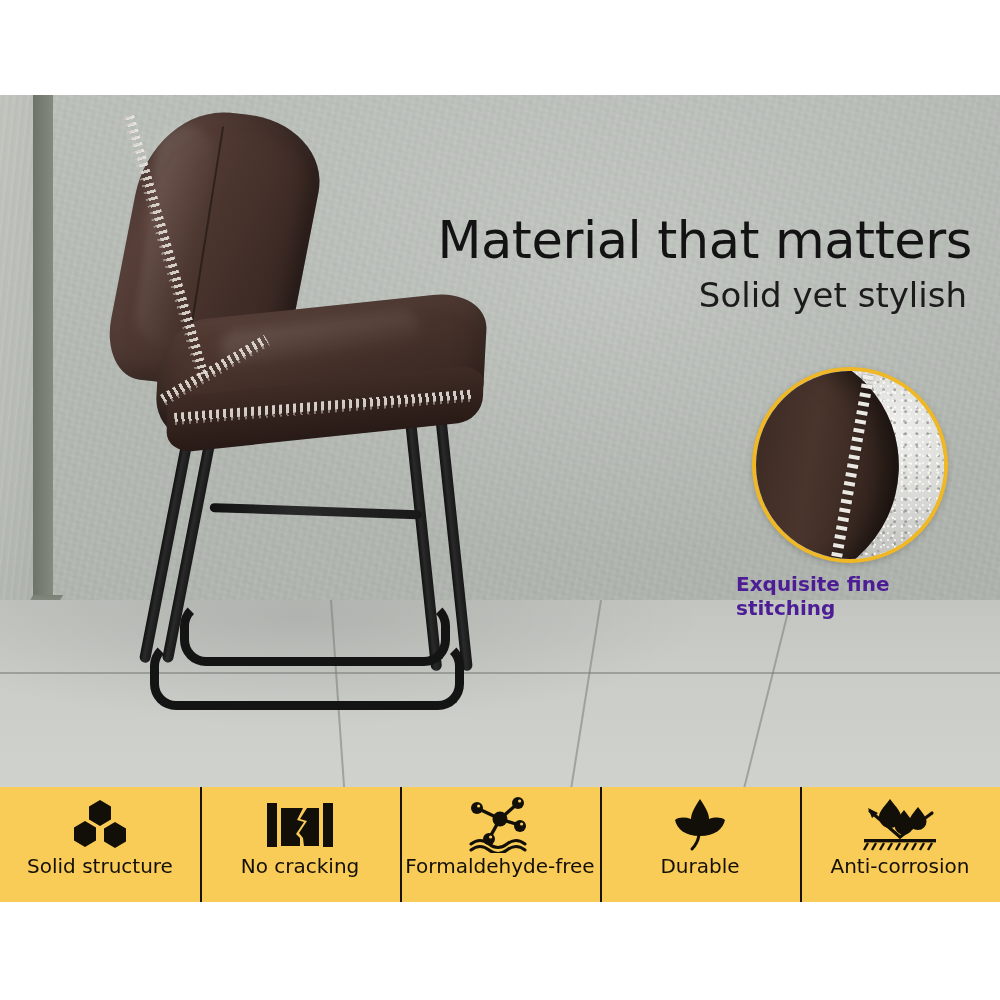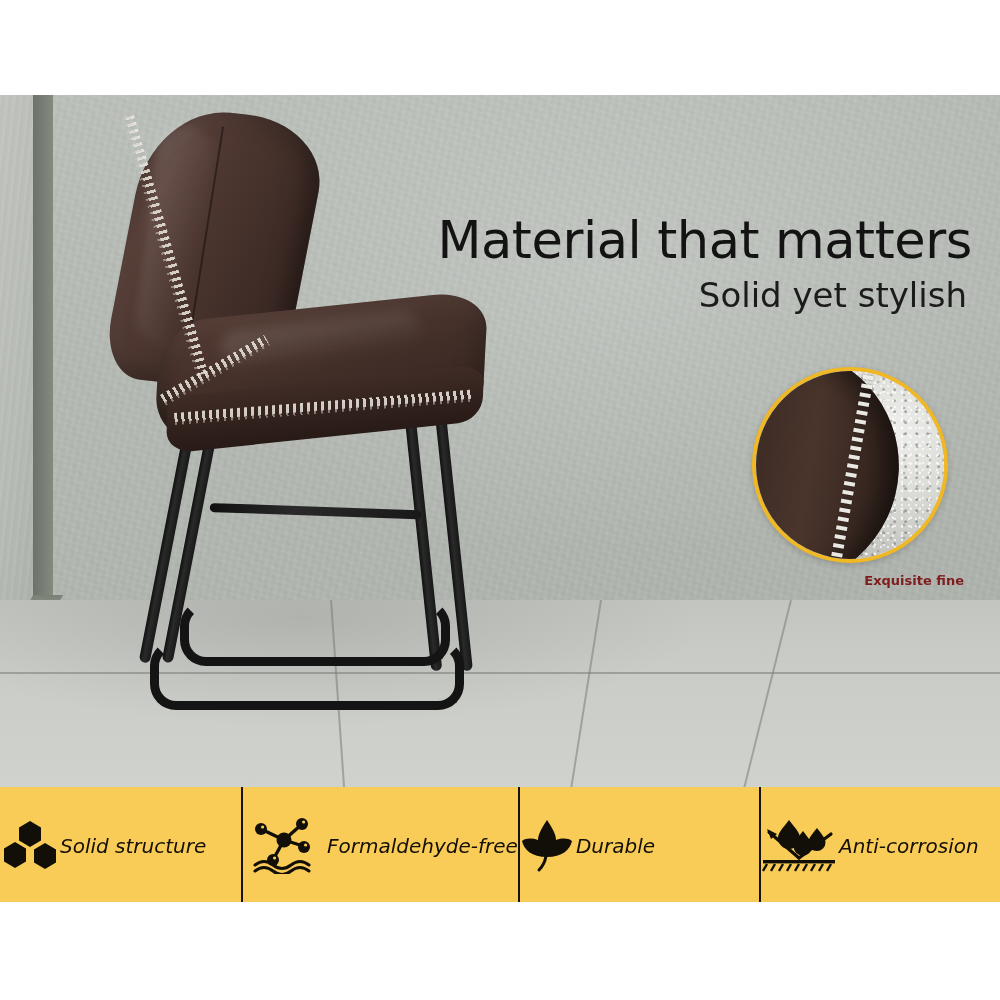--- a/index.html
+++ b/index.html
@@ -293,48 +293,47 @@
       rgba(245,243,238,0.95) 0px, rgba(245,243,238,0.95) 4px,
       rgba(245,243,238,0) 4px, rgba(245,243,238,0) 9px);
     transform: rotate(10deg);
     filter: drop-shadow(0 0 1px rgba(0,0,0,0.5));
   }
   .callout-label {
     position: absolute;
     left: -16px;
     top: 206px;
     width: 228px;
-    text-align: right;
-    font-size: 13px;
+    text-align: left;
+    font-size: 20px;
     font-weight: bold;
     line-height: 1.18;
-    color: #7f1d1d;
+    color: #4c1d95;
     font-family: "DejaVu Sans", sans-serif;
   }
 
   
   .feature-bar {
     position: absolute;
     left: 0;
     top: 787px;
     width: 1000px;
     height: 115px;
     background: #F9CB57;
     display: flex;
   }
   .feature {
     flex: 1 1 0;
     position: relative;
     display: flex;
-    flex-direction: row;
+    flex-direction: column;
     align-items: center;
     justify-content: flex-start;
-    padding-top: 2px;
+    padding-top: 10px;
     box-sizing: border-box;
-    font-style: italic;
   }
   .feature + .feature::before {
     content: "";
     position: absolute;
     left: 0;
     top: 0;
     width: 2px;
     height: 115px;
     background: #16130c;
   }
@@ -423,38 +422,50 @@
     <div class="subheadline">Solid yet stylish</div>
 
     <div class="callout">
       <div class="callout-circle">
         <div class="callout-fabric"></div>
         <div class="callout-leather"></div>
         <div class="callout-stitch"></div>
       </div>
       <div class="callout-label">
         <div>Exquisite fine</div>
+        <div>stitching</div>
       </div>
     </div>
 
   </div>
 
   <div class="feature-bar">
 
     <div class="feature">
       <div class="feature-icon">
         <svg width="60" height="52" viewBox="0 0 60 52" aria-hidden="true">
           <polygon points="30,1 41,7.5 41,20.5 30,27 19,20.5 19,7.5" fill="#120F08"></polygon>
           <polygon points="15,22 26,28.5 26,41.5 15,48 4,41.5 4,28.5" fill="#120F08"></polygon>
           <polygon points="45,23 56,29.5 56,42.5 45,49 34,42.5 34,29.5" fill="#120F08"></polygon>
         </svg>
       </div>
       <div class="feature-label">Solid structure</div>
     </div>
 
+    <div class="feature">
+      <div class="feature-icon">
+        <svg width="66" height="50" viewBox="0 0 66 50" aria-hidden="true">
+          <rect x="0" y="3" width="10" height="44" fill="#120F08"></rect>
+          <rect x="56" y="3" width="10" height="44" fill="#120F08"></rect>
+          <path d="M14 8 H36 L30 20 L37 22 L29 34 L33 38 L33 46 H14 Z" fill="#120F08"></path>
+          <path d="M40 8 H52 V46 H37 L36 38 L32 33 L40 21 L33 19 Z" fill="#120F08"></path>
+        </svg>
+      </div>
+      <div class="feature-label">No cracking</div>
+    </div>
 
     <div class="feature">
       <div class="feature-icon">
         <svg width="86" height="56" viewBox="0 0 86 56" aria-hidden="true">
           <g stroke="#120F08" stroke-width="3.4" fill="none">
             <line x1="43" y1="22" x2="22" y2="12"></line>
             <line x1="43" y1="22" x2="60" y2="7"></line>
             <line x1="43" y1="22" x2="62" y2="28"></line>
             <line x1="43" y1="22" x2="33" y2="40"></line>
           </g>

